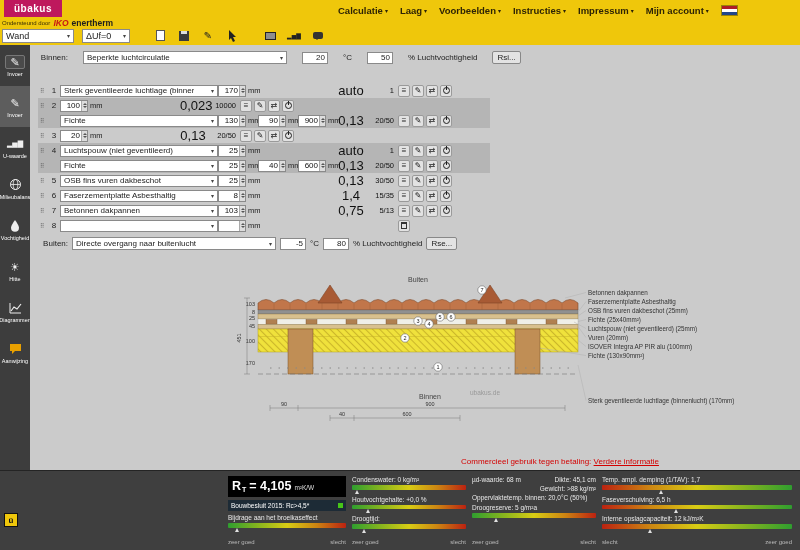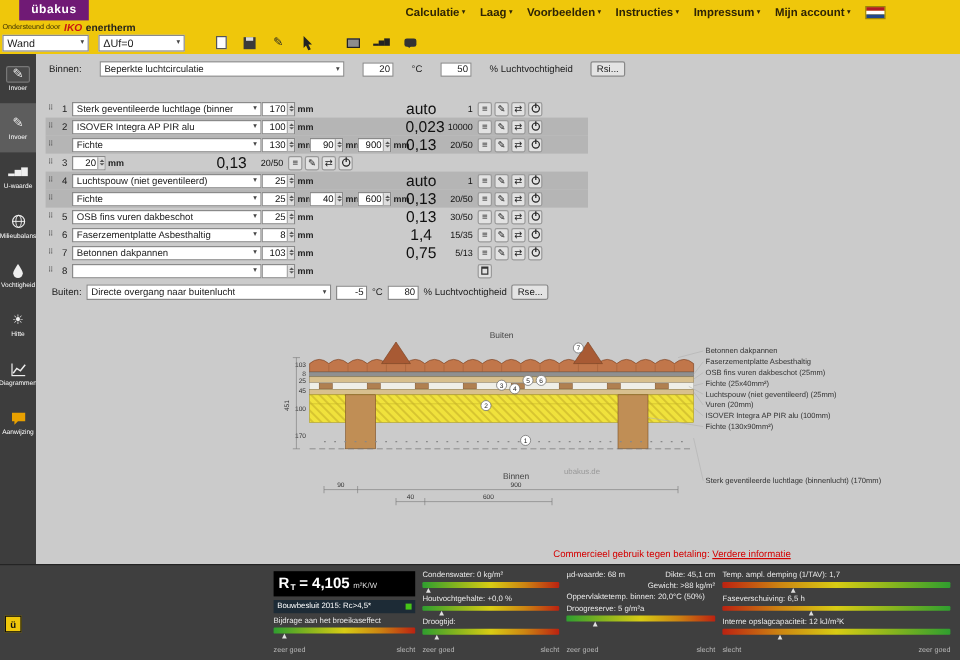--- a/index.html
+++ b/index.html
@@ -1,36 +1,36 @@
 <!DOCTYPE html>
 <html><head>
 <meta charset="utf-8">
 <style>
   *{margin:0;padding:0;box-sizing:border-box;}
   html,body{width:800px;height:550px;}
   body{font-family:"Liberation Sans","DejaVu Sans",sans-serif;position:relative;width:800px;height:550px;background:#cbcbcb;overflow:hidden;}
 
   
   .topbar{position:absolute;left:0;top:0;width:800px;height:45px;background:#efc70b;}
-  .logo{position:absolute;left:16px;top:0;width:58px;height:17px;background:#701a75;color:#fff;font-size:10px;font-weight:bold;display:flex;align-items:center;justify-content:center;letter-spacing:.5px;}
+  .logo{position:absolute;left:4px;top:0;width:58px;height:17px;background:#be185d;color:#fff;font-size:10px;font-weight:bold;display:flex;align-items:center;justify-content:center;letter-spacing:.5px;}
   .sponsor{position:absolute;left:2px;top:18px;display:flex;align-items:center;gap:3px;font-size:6px;color:#3a2f05;white-space:nowrap;}
   .iko{color:#c81414;font-weight:bold;font-style:italic;font-size:8.5px;}
   .enertherm{color:#1d1d1d;font-weight:bold;font-size:8.5px;}
   .menus{position:absolute;left:338px;top:5px;display:flex;gap:12px;align-items:flex-start;}
   .menu-item{font-size:9.5px;font-weight:bold;color:#2e2405;cursor:pointer;display:flex;gap:2px;align-items:center;white-space:nowrap;}
   .menu-item .mcaret{font-size:6px;}
   .flag{width:17px;height:11px;border:1px solid #9a8408;display:flex;flex-direction:column;}
   .flag i{flex:1;display:block;}
   .flag .fr{background:#AE1C28}.flag .fw{background:#fff}.flag .fb{background:#21468B}
 
   .toolrow{position:absolute;left:2px;top:28px;display:flex;align-items:center;gap:8px;}
   .sel{background:#fff;border:1px solid #8a8a8a;height:14px;display:flex;align-items:center;justify-content:space-between;font-size:9px;color:#222;padding:0 3px;cursor:pointer;}
   .sel .caret{font-size:6px;color:#444;margin-left:4px;flex:0 0 auto;}
   .sel .sel-t{white-space:nowrap;overflow:hidden;}
-  .w212{width:212px}.w72{width:72px}.w48{width:72px}
+  .w212{width:212px}.w72{width:72px}.w48{width:48px}
   .tico{width:16px;height:15px;display:flex;align-items:center;justify-content:center;cursor:pointer;font-size:10px;color:#222;}
   .ti-doc{width:9px;height:11px;background:#fdfdfd;border:1px solid #555;}
   .ti-save{width:10px;height:10px;background:#3a3a3a;position:relative;}
   .ti-save::after{content:"";position:absolute;left:2px;top:0;width:6px;height:3px;background:#ddd;}
   .ti-mon{width:11px;height:8px;border:1px solid #222;background:#8d8d8d;}
   .ti-bars{font-size:6px;color:#222;}
   .ti-bub{width:10px;height:7px;background:#333;border-radius:2px;position:relative;}
   .ti-bub::after{content:"";position:absolute;left:2px;bottom:-3px;border:2px solid transparent;border-top-color:#333;}
   .gap6{width:6px;}
 
@@ -65,21 +65,21 @@
   .drag{width:8px;margin-left:2px;font-size:6px;color:#555;cursor:grab;line-height:8px;}
   .rnum{width:12px;font-size:8px;text-align:center;color:#222;}
   .mat{width:158px;height:12px;font-size:8px;}
   .mat .sel-t{max-width:146px;}
   .ninp{width:28px;height:12px;background:#fff;border:1px solid #8a8a8a;display:flex;cursor:text;}
   .nval{flex:1;font-size:8px;text-align:right;padding-right:1px;line-height:10px;color:#111;}
   .spin{width:6px;display:flex;flex-direction:column;justify-content:center;align-items:center;gap:1px;background:#ddd;border-left:1px solid #aaa;cursor:pointer;}
   .spin i{width:0;height:0;border-left:2px solid transparent;border-right:2px solid transparent;display:block;}
   .spin .up{border-bottom:2px solid #555;}
   .spin .dn{border-top:2px solid #555;}
-  .unit{width:12px;font-size:7.5px;color:#222;padding-left:2px;font-weight:bold;}
+  .unit{width:12px;font-size:7.5px;color:#222;padding-left:2px;}
   .spacer{width:80px;}
   .lam{width:26px;text-align:center;font-size:13px;color:#111;}
   .mu{width:30px;text-align:right;font-size:7.5px;color:#111;margin-right:4px;}
   .ricons{display:flex;gap:2px;align-items:center;}
   .ric{width:12px;height:12px;background:#e2e2e2;border:1px solid #9a9a9a;border-radius:2px;display:flex;align-items:center;justify-content:center;font-size:8px;color:#222;cursor:pointer;line-height:8px;}
   .pw{width:7px;height:7px;border:1px solid #222;border-radius:50%;position:relative;display:block;}
   .pw::after{content:"";position:absolute;left:2px;top:-2px;width:1.2px;height:4px;background:#222;}
   .tr{width:6px;height:7px;border:1px solid #333;border-top:2px solid #333;display:block;}
 
   .diagram{position:absolute;left:200px;top:223px;width:566px;height:178px;}
@@ -282,24 +282,20 @@
           <span class="ric">⇄</span>
           <span class="ric">
             <span class="pw"></span>
           </span>
         </span>
     </div>
 
     <div class="lrow hl">
       <span class="drag">⠿</span>
       <span class="rnum">2</span>
-      <span class="sel mat">
-          <span class="sel-t">ISOVER Integra AP PIR alu</span>
-          <span class="caret">▾</span>
-        </span>
       <span class="ninp">
           <span class="nval">100</span>
           <span class="spin">
             <i class="up"></i>
             <i class="dn"></i>
           </span>
         </span>
       <span class="unit">mm</span>
       <span class="spacer"></span>
       <span class="lam">0,023</span>

